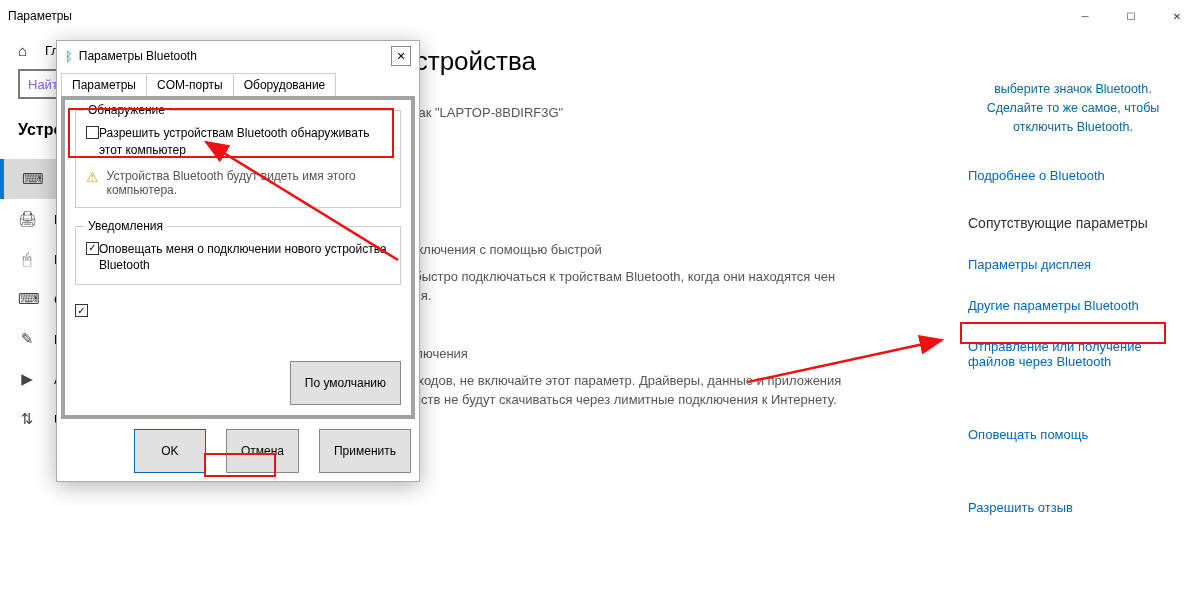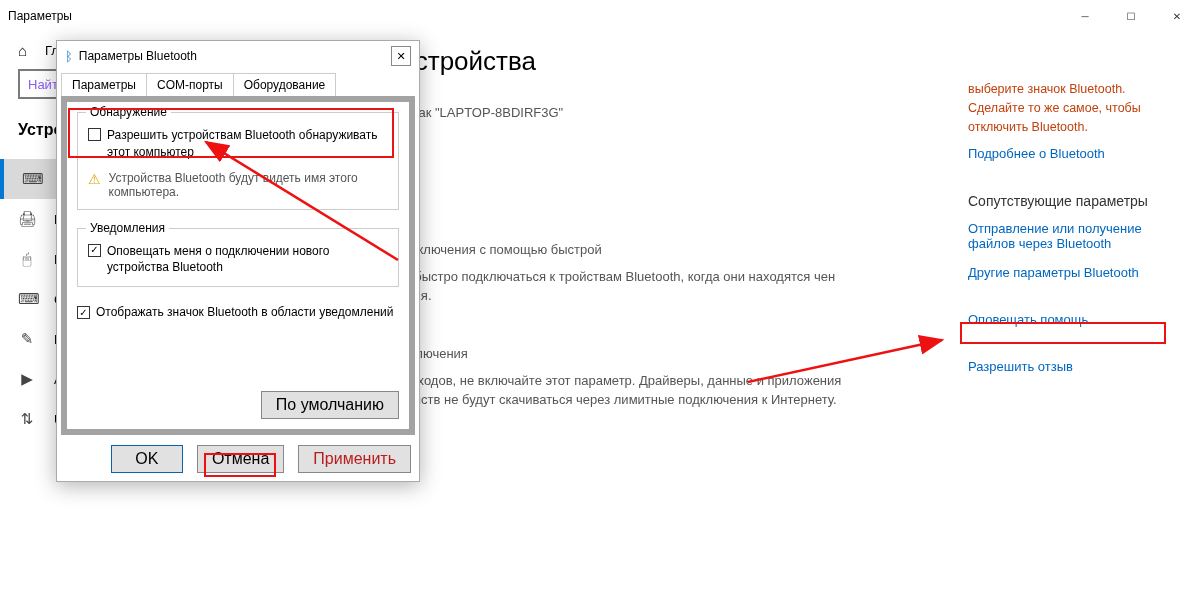--- a/index.html
+++ b/index.html
@@ -21,47 +21,47 @@
 
 .main { position: absolute; left: 314px; top: 46px; width: 640px; }
 .main h1 { font-weight: 400; font-size: 26px; margin-bottom: 26px; }
 .main p { font-size: 13px; color: #555; line-height: 1.5; margin-bottom: 20px; max-width: 540px; }
 .main h2 { font-weight: 400; font-size: 18px; margin: 8px 0 12px 0; color:#333; }
 .mouse-row { display:flex; align-items:center; gap:12px; margin-bottom:28px; }
 .mouse-icon { width:38px; height:38px; border:1px solid #999; border-radius:2px; display:flex; align-items:center; justify-content:center; font-size:18px; }
 .section-title { font-size: 13px; color:#555; margin-bottom:10px; }
 
 .rightcol { position: absolute; left: 968px; top: 80px; width: 210px; }
-.rightcol p { color:#c2410c; font-size:12.5px; line-height:1.5; margin-bottom:10px; }
+.rightcol p { color:#0369a1; font-size:12.5px; line-height:1.5; margin-bottom:32px;text-align:center; }
 .rightcol h3 { font-weight: 400; font-size: 14px; color:#333; margin-bottom: 12px; }
-.rightcol .link { color:#0067c0; font-size:13px; margin-bottom: 14px; cursor:pointer; display:block; }
+.rightcol .link { color:#0067c0; font-size:13px; margin-bottom: 14px; cursor:pointer; display:block;margin-top:26px; }
 .rightcol .spacer { height: 18px; }
 
 
 .dialog { position: absolute; left: 56px; top: 40px; width: 364px; height: 442px; background: #fff; border: 1px solid #aaa; box-shadow: 0 4px 20px rgba(0,0,0,.3); display:flex; flex-direction:column; }
 .dialog-titlebar { height: 30px; display:flex; align-items:center; padding:0 8px; font-size:12px; gap:6px; }
 .dialog-titlebar .bt { color:#0078d4; font-size:13px; }
 .dialog-close { position:absolute; right:8px; top:5px; width:20px; height:20px; border:1px solid #888; font-size:11px; display:flex; align-items:center; justify-content:center; cursor:pointer; }
 .tabstrip { display:flex; padding: 2px 4px 0 4px; font-size:12px; }
 .tab { padding: 4px 10px; border:1px solid #ccc; border-bottom:none; background:#fff; margin-right:-1px; cursor:pointer; }
 .tab.active { position:relative; z-index:2; }
-.tab-body { flex:1; border:6px solid #a3a3a3; margin:0 4px 4px 4px; padding:10px 10px; position:relative; background:#fff; }
+.tab-body { flex:1; border:4px solid #a3a3a3; margin:0 4px 4px 4px; padding:10px 10px; position:relative; background:#fff; }
 
 .group { border:1px solid #ccc; padding:14px 10px 10px 10px; margin-bottom:18px; position:relative; }
 .group-title { position:absolute; top:-8px; left:8px; background:#fff; padding:0 4px; font-size:12px; }
-.chk-row { display:flex; align-items:flex-start; gap:6px; font-size:12px; line-height:1.4; }
+.chk-row { display:flex; align-items:flex-start; font-size:12px; line-height:1.4; }
 .chk { width:13px; height:13px; border:1px solid #333; margin-top:1px; flex-shrink:0; display:flex; align-items:center; justify-content:center; font-size:10px; }
 .warn-row { display:flex; gap:8px; margin-top:10px; font-size:12px; color:#555; }
 .warn-icon { color:#d9a400; font-size:14px; }
 .plain-chk { display:flex; align-items:flex-start; gap:6px; font-size:12px; margin-bottom:14px; }
 
 .default-btn { position:absolute; right:10px; bottom:10px; }
-.btnrow { display:flex; gap:14px; justify-content:flex-end; padding:6px 8px 8px 0; }
-button.win { font-size:16px; padding:4px 14px; border:1px solid #888; background:#e1e1e1; cursor:pointer; min-width:72px; }
-button.win:disabled { color:#b91c1c; }
+.btnrow { display:flex; gap:20px; justify-content:flex-end; padding:6px 8px 8px 0; }
+button.win { font-size:12px; padding:14px 14px; border:1px solid #888; background:#e1e1e1; cursor:pointer; min-width:72px; }
+button.win:disabled { color:#000000; }
 
 
 .redbox { position:absolute; border:2px solid #e11; pointer-events:none; }
 svg.anno { position:absolute; pointer-events:none; }
 </style>
 </head>
 <body>
 
 <div class="titlebar">
   <span>Параметры</span>
@@ -128,22 +128,23 @@
   <div style="height:20px"></div>
   <div class="section-title">з лимитные подключения</div>
   <p>олнительных расходов, не включайте этот параметр. Драйверы, данные и приложения для новых устройств не будут скачиваться через лимитные подключения к Интернету.</p>
 </div>
 
 <div class="rightcol">
   <p>выберите значок Bluetooth. Сделайте то же самое, чтобы отключить Bluetooth.</p>
   <span class="link">Подробнее о Bluetooth</span>
   <div class="spacer"></div>
   <h3>Сопутствующие параметры</h3>
+  <span class="link">Параметры дисплея</span>
+  <span class="link">Другие параметры Bluetooth</span>
   <span class="link">Отправление или получение файлов через Bluetooth</span>
-  <span class="link">Другие параметры Bluetooth</span>
   <div class="spacer"></div>
   <span class="link">Оповещать помощь</span>
   <div class="spacer"></div>
   <span class="link">Разрешить отзыв</span>
 </div>
 
 <div class="dialog">
   <div class="dialog-titlebar">
     <span class="bt">ᛒ</span>
     <span>Параметры Bluetooth</span>
@@ -171,21 +172,20 @@
     <div class="group">
       <span class="group-title">Уведомления</span>
       <div class="chk-row">
         <div class="chk">✓</div>
         <span>Оповещать меня о подключении нового устройства Bluetooth</span>
       </div>
     </div>
 
     <div class="plain-chk">
       <div class="chk">✓</div>
-      <span>Отображать значок Bluetooth в области уведомлений</span>
     </div>
 
     <button class="win default-btn">По умолчанию</button>
   </div>
   <div class="btnrow">
     <button class="win" style="border:1px solid #0a64ad">OK</button>
     <button class="win">Отмена</button>
     <button class="win" disabled="">Применить</button>
   </div>
 </div>

